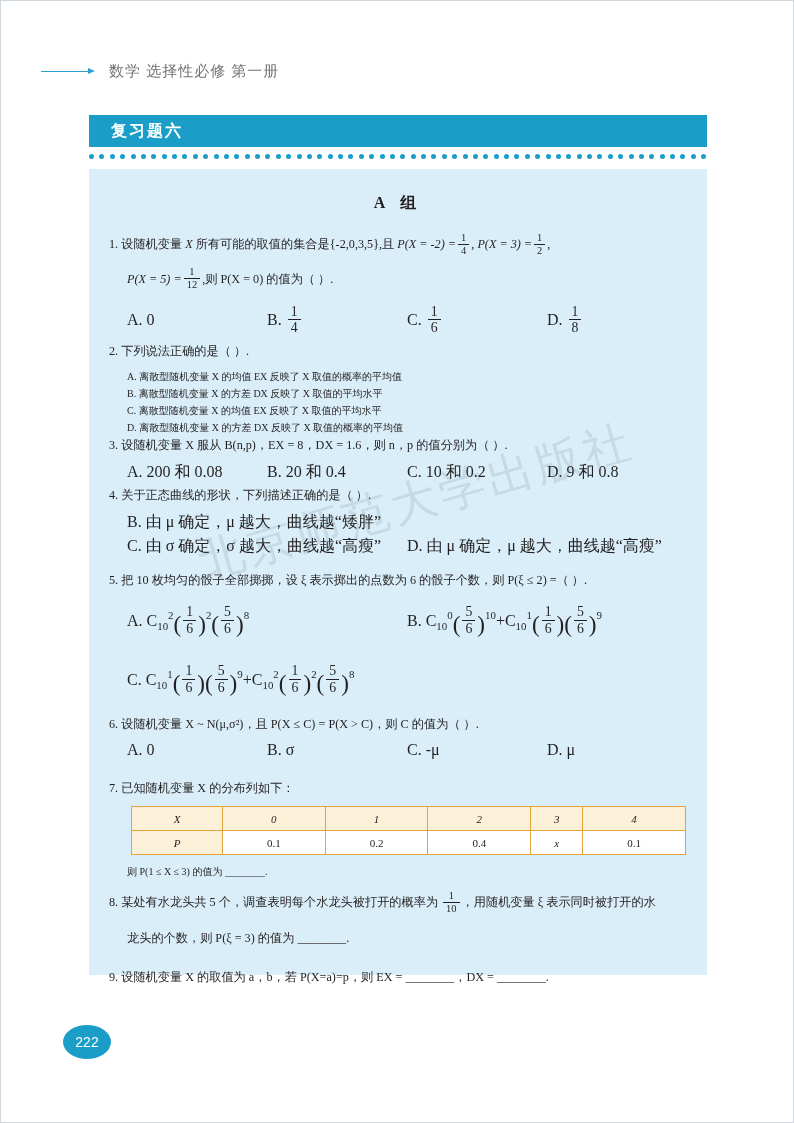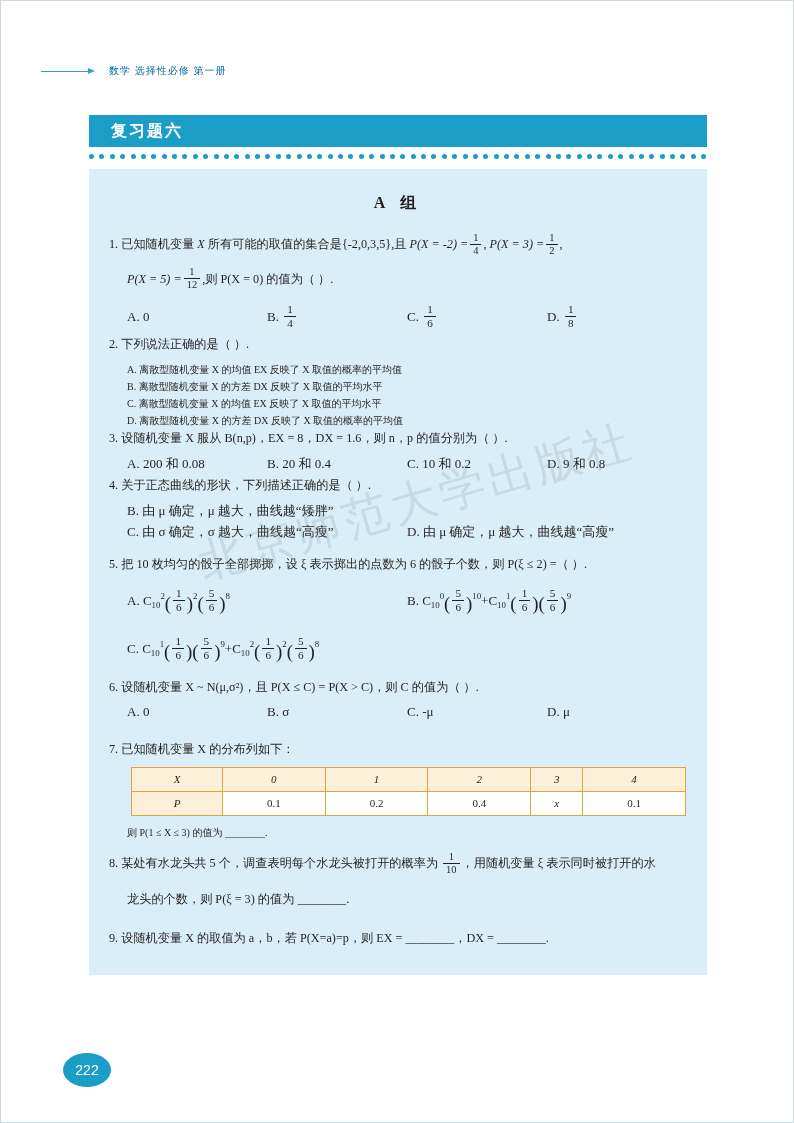--- a/index.html
+++ b/index.html
@@ -23,21 +23,21 @@
   }
   .header .rule{
     flex:0 0 48px;height:1px;background:#2e9fd0;position:relative;
   }
   .header .rule:after{
     content:"";position:absolute;right:-6px;top:-3px;
     border-left:7px solid #2e9fd0;border-top:3.5px solid transparent;border-bottom:3.5px solid transparent;
   }
   .header .htext{
     font-family:"Liberation Sans", sans-serif;
-    font-size:10px;color:#0369a1;letter-spacing:1px;
+    font-size:15px;color:#737373;letter-spacing:1px;
     margin-left:12px;
   }
   
   .titlebar{
     position:absolute;left:88px;top:114px;width:618px;height:32px;
     background:#1a9ec7;color:#ffffff;
     display:flex;align-items:center;
     font-family:"Liberation Sans", sans-serif;
     font-size:16px;font-weight:bold;letter-spacing:2px;
     padding-left:22px;box-sizing:border-box;
@@ -57,21 +57,21 @@
     text-align:center;font-size:16px;font-weight:bold;
     font-family:"Liberation Serif", serif;
     letter-spacing:6px;margin:6px 0 18px 0;
   }
   .q{
     font-size:12.2px;line-height:1.55;margin:0 0 7px 0;
     position:relative;
   }
   .indent{padding-left:18px;}
   .opts{
-    display:flex;padding-left:18px;font-size:13px;margin:3px 0 3px 0;
+    display:flex;padding-left:18px;font-size:16px;margin:3px 0 3px 0;
   }
   .opts > div{flex:1;}
   .opts.two > div{flex:0 0 50%;}
   .optline{padding-left:18px;font-size:10px;line-height:1.7;}
   .tall{line-height:2.4;}
   
   .frac{display:inline-block;vertical-align:-0.55em;text-align:center;font-size:0.86em;margin:0 2px;}
   .frac .n{display:block;border-bottom:1px solid #231f20;padding:0 3px;line-height:1.15;}
   .frac .d{display:block;padding:0 3px;line-height:1.2;}
   .it{font-style:italic;}
@@ -94,21 +94,21 @@
     position:absolute;left:190px;top:470px;
     font-size:46px;color:rgba(120,140,150,0.20);
     font-family:"Liberation Sans", sans-serif;
     transform:rotate(-16deg);
     letter-spacing:4px;
     pointer-events:none;
     white-space:nowrap;
   }
   
   .pagenum{
-    position:absolute;left:62px;top:1052px;width:48px;height:34px;
+    position:absolute;left:62px;top:1024px;width:48px;height:34px;
     background:#1a9ec7;color:#fff;border-radius:50%/50%;
     display:flex;align-items:center;justify-content:center;
     font-family:"Liberation Sans", sans-serif;font-size:14px;
   }
 </style>
 </head>
 <body>
 
 <div class="page">
 
@@ -183,21 +183,21 @@
       <i></i>
       <i></i>
   </div>
 
   <div class="panel">
 
     <div class="group-title">A    组</div>
 
     <div class="q">
       <span>1.</span>
-      <span>已知随机变量 </span><span class="it">X</span><span> 所有可能的取值的集合是</span><span>{-2,0,3,5}</span><span>,且 </span><span class="it">P(X = -2) =</span><span class="frac"><span class="n">1</span><span class="d">4</span></span>, <span class="it">P(X = 3) =</span><span class="frac"><span class="n">1</span><span class="d">2</span></span>,
+      <span>设随机变量 </span><span class="it">X</span><span> 所有可能的取值的集合是</span><span>{-2,0,3,5}</span><span>,且 </span><span class="it">P(X = -2) =</span><span class="frac"><span class="n">1</span><span class="d">4</span></span>, <span class="it">P(X = 3) =</span><span class="frac"><span class="n">1</span><span class="d">2</span></span>,
     </div>
     <div class="q indent tall">
       <span class="it">P(X = 5) =</span><span class="frac"><span class="n">1</span><span class="d">12</span></span><span>,则 P(X = 0) 的值为（      ）.</span>
     </div>
     <div class="opts tall">
       <div><span>A.</span> <span>0</span></div>
       <div><span>B.</span> <span class="frac"><span class="n">1</span><span class="d">4</span></span></div>
       <div><span>C.</span> <span class="frac"><span class="n">1</span><span class="d">6</span></span></div>
       <div><span>D.</span> <span class="frac"><span class="n">1</span><span class="d">8</span></span></div>
     </div>

